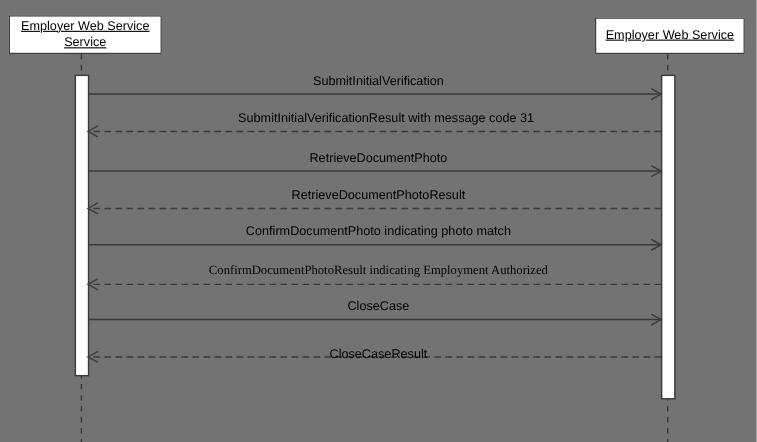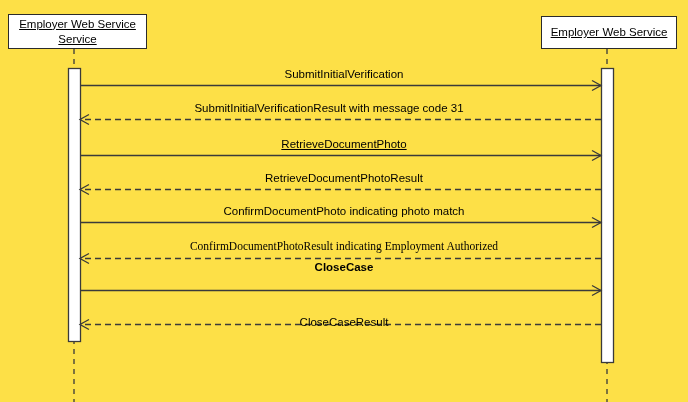--- a/index.html
+++ b/index.html
@@ -9,21 +9,21 @@
     background: #ffffff;
   }
   body {
     font-family: "Liberation Sans", sans-serif;
     color: #000000;
   }
   #diagram-canvas {
     position: relative;
     width: 688px;
     height: 402px;
-    background: #fde047;
+    background: #737373;
     overflow: hidden;
   }
   #diagram-svg {
     position: absolute;
     left: 0;
     top: 0;
     width: 688px;
     height: 402px;
     display: block;
   }
@@ -105,22 +105,22 @@
     <span class="actor-label-line">Employer Web Service</span>
     <span class="actor-label-line">Service</span>
   </div>
 
   <div class="actor-box" id="actor-right-box">
     <span class="actor-label-line">Employer Web Service</span>
   </div>
 
   <div id="message-labels">
       <div class="message-label" style="left: 344px; top: 67px;">SubmitInitialVerification</div>
-      <div class="message-label" style="left: 329px; top: 101px;">SubmitInitialVerificationResult with message code 31</div>
-      <div class="message-label" style="left: 344px; top: 137px; text-decoration: underline;">RetrieveDocumentPhoto</div>
+      <div class="message-label" style="left: 351px; top: 101px;">SubmitInitialVerificationResult with message code 31</div>
+      <div class="message-label" style="left: 344px; top: 137px;">RetrieveDocumentPhoto</div>
       <div class="message-label" style="left: 344px; top: 171px;">RetrieveDocumentPhotoResult</div>
       <div class="message-label" style="left: 344px; top: 204px;">ConfirmDocumentPhoto indicating photo match</div>
       <div class="message-label" style="left: 344px; top: 239px; font-family: Liberation Serif, serif;">ConfirmDocumentPhotoResult indicating Employment Authorized</div>
-      <div class="message-label" style="left: 344px; top: 260px; font-weight: bold;">CloseCase</div>
+      <div class="message-label" style="left: 344px; top: 272px;">CloseCase</div>
       <div class="message-label" style="left: 344px; top: 315px;">CloseCaseResult</div>
     </div>
 
 </div>
 
 </body></html>

